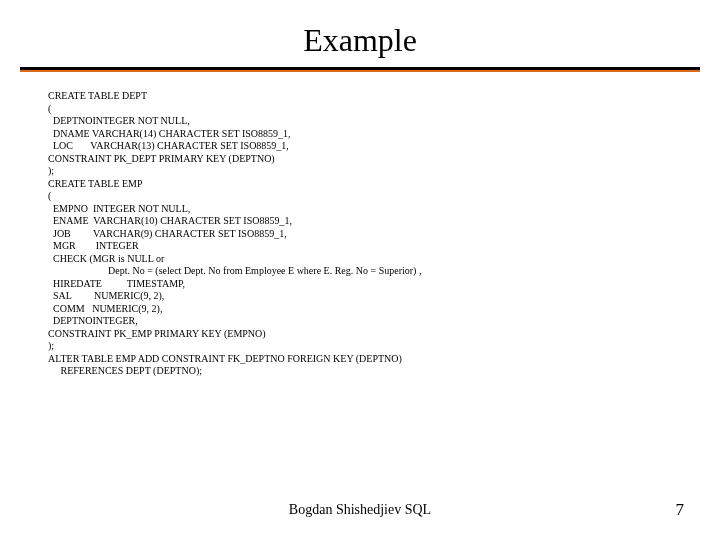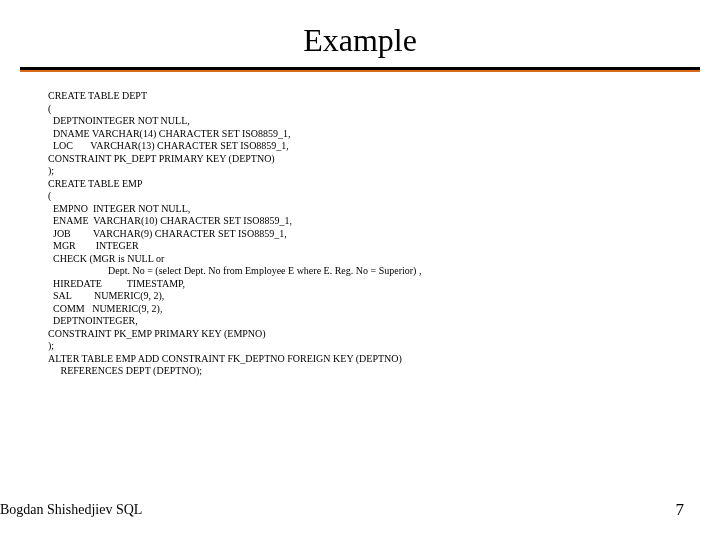--- a/index.html
+++ b/index.html
@@ -37,21 +37,21 @@
     font-size: 10px;
     line-height: 1.25;
     white-space: pre;
     padding: 18px 0 0 48px;
   }
   .footer-center {
     position: absolute;
     bottom: 22px;
     left: 0;
     right: 0;
-    text-align: left;
+    text-align: center;
     font-size: 14px;
   }
   .footer-right {
     position: absolute;
     bottom: 20px;
     right: 36px;
     font-size: 17px;
   }
 </style>
 </head>

